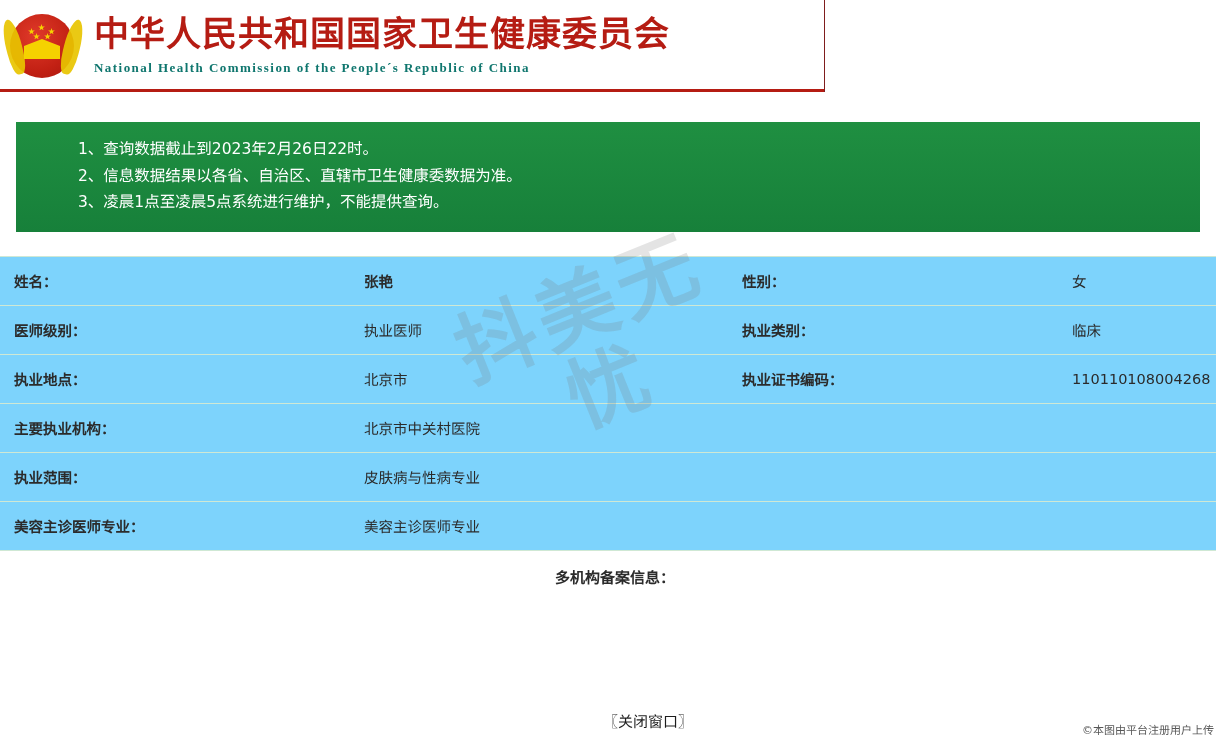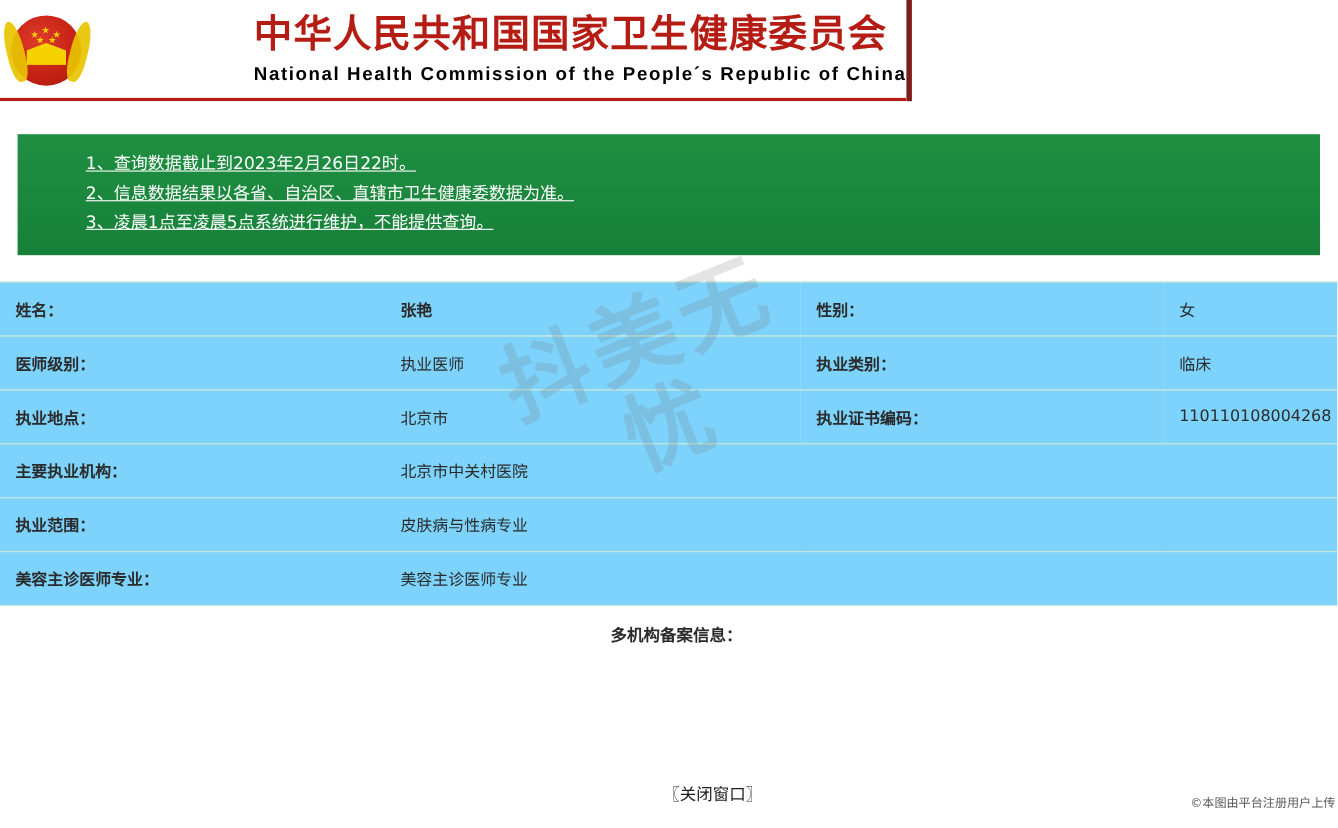--- a/index.html
+++ b/index.html
@@ -15,25 +15,24 @@
     overflow: hidden;
     background: #fff;
   }
 
   
   .header-banner {
     position: relative;
     width: 824px;
     height: 92px;
     background: #ffffff;
-    border-right: 5px solid #7f1d1d;
+    border-right: 1px solid #7f1d1d;
     display: flex;
     align-items: center;
     overflow: hidden;
-    justify-content: space-between;
   }
   .emblem {
     width: 74px;
     height: 74px;
     margin-left: 6px;
     position: relative;
     flex: 0 0 auto;
   }
   .emblem .circle {
     position: absolute;
@@ -77,24 +76,24 @@
   .title-cn {
     font-family: "DejaVu Sans", sans-serif;
     font-size: 35px;
     font-weight: bold;
     color: #b51c13;
     letter-spacing: 1px;
     line-height: 1.15;
     white-space: nowrap;
   }
   .title-en {
-    font-family: Liberation Sans, sans-serif;
-    font-size: 17px;
-    font-weight: bold;
-    color: #000000;
+    font-family: Liberation Serif, serif;
+    font-size: 13px;
+    font-weight: bold;
+    color: #0f766e;
     letter-spacing: 1.45px;
     margin-top: 5px;
     white-space: nowrap;
   }
   .header-rule {
     width: 824px;
     height: 3px;
     background: #b51c13;
     position: absolute;
     left: 0;
@@ -107,21 +106,20 @@
   }
   .notice {
     background: #1d8a3f;
     background: linear-gradient(#1f8f41, #17803a);
     color: #ffffff;
     padding: 14px 18px 16px 62px;
     font-family: "DejaVu Sans", sans-serif;
     font-size: 15.5px;
     line-height: 1.72;
     box-sizing: border-box;
-    text-decoration: underline;
   }
   .notice div { white-space: nowrap; }
 
   
   .info-table {
     width: 1216px;
     border-collapse: collapse;
     margin-top: 24px;
     table-layout: fixed;
     font-family: "DejaVu Sans", sans-serif;

